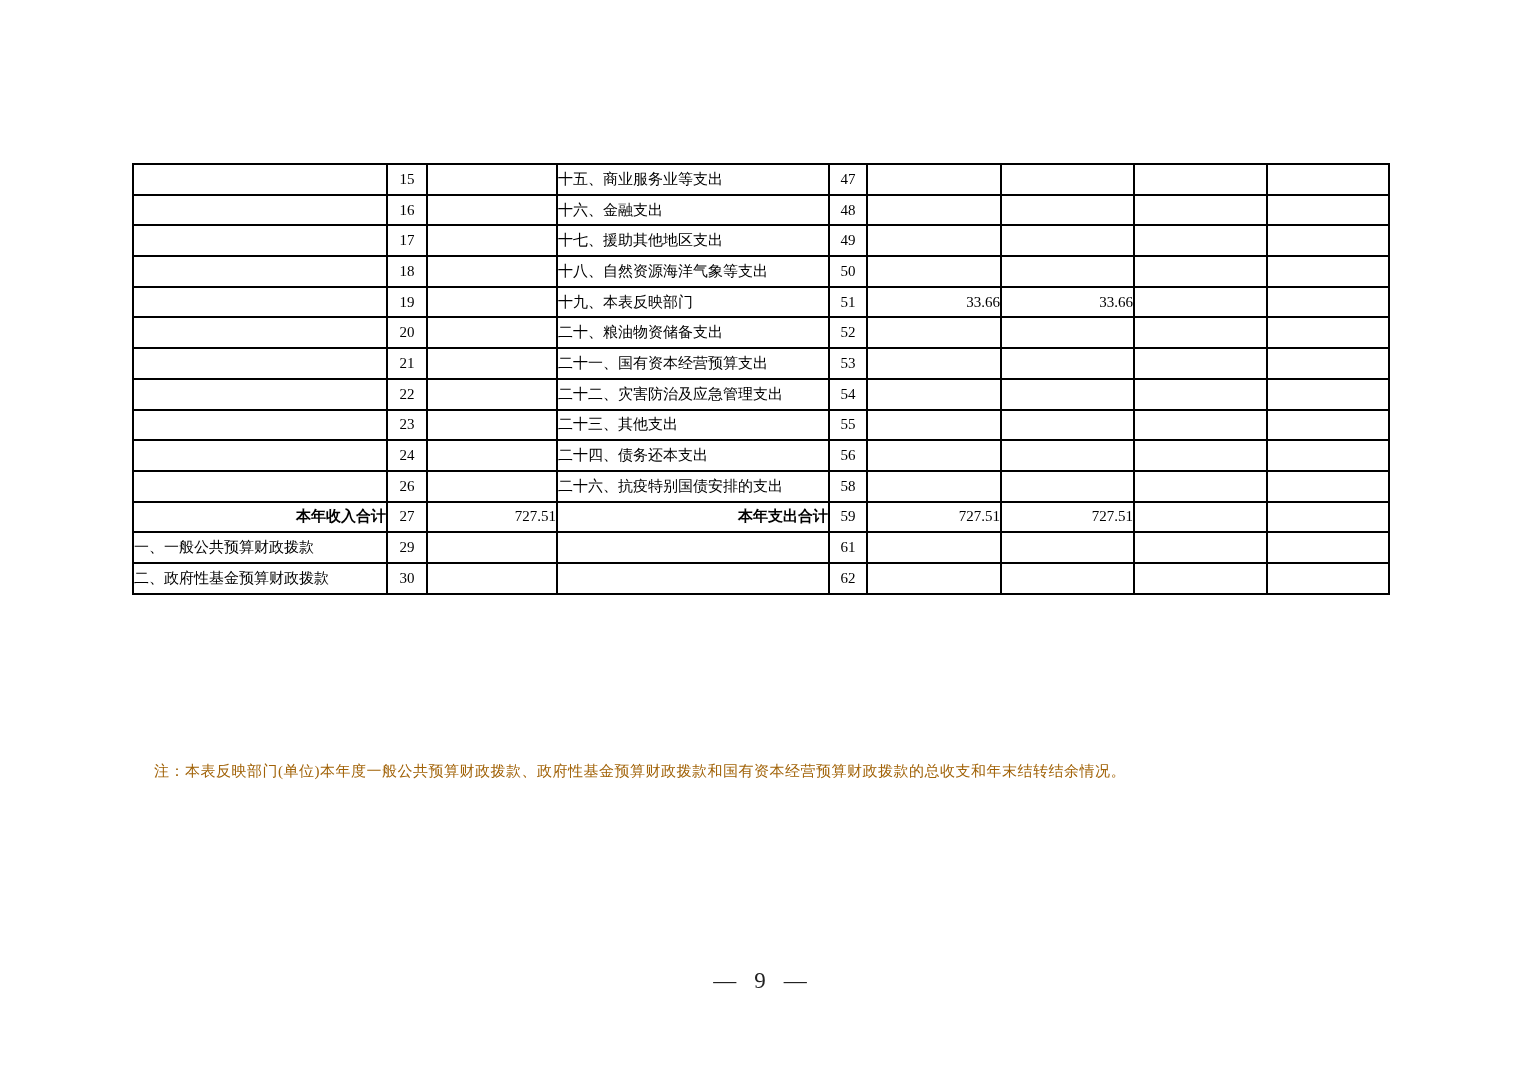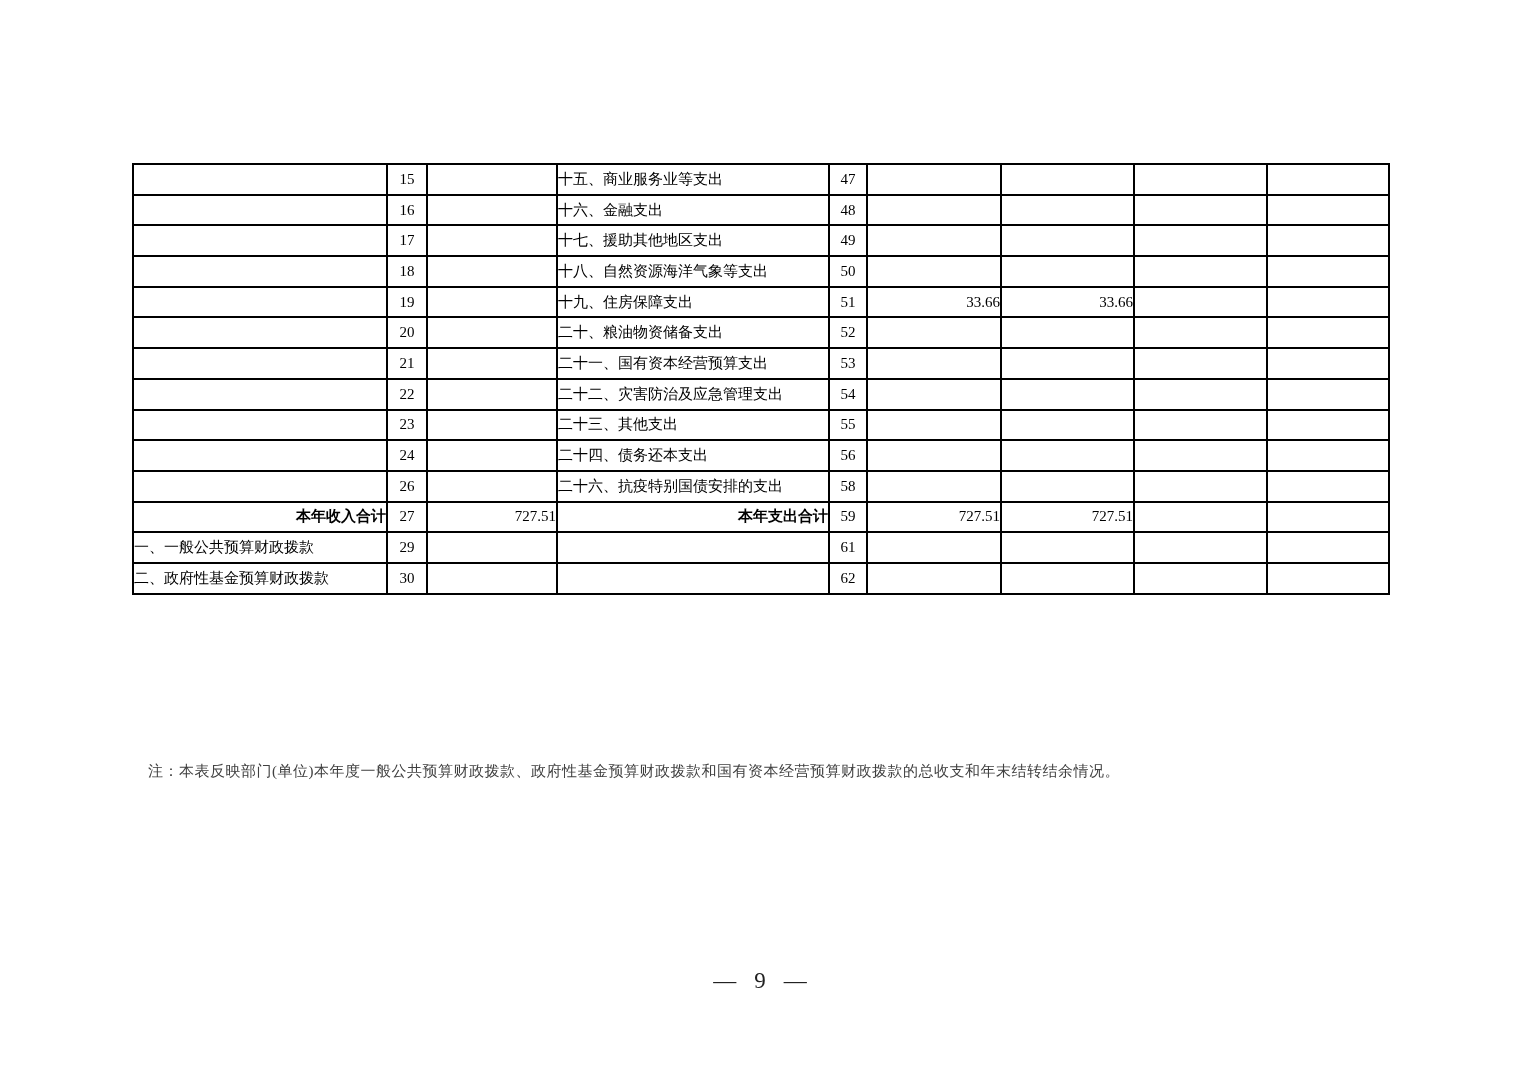--- a/index.html
+++ b/index.html
@@ -53,26 +53,26 @@
     padding-right: 9px;
   }
   td.hdr {
     text-align: right;
     font-weight: 700;
     padding-left: 0;
     font-size: 16px;
   }
   .note {
     position: absolute;
-    left: 148px;
+    left: 154px;
     top: 762px;
     width: 1250px;
     font-size: 15px;
     letter-spacing: 0.5px;
-    color: #404040;
+    color: #a16207;
   }
   .footer {
     position: absolute;
     left: 0;
     top: 968px;
     width: 1520px;
     display: flex;
     justify-content: center;
     align-items: center;
     gap: 18px;
@@ -139,21 +139,21 @@
     <td class="num">50</td>
     <td class="val"></td>
     <td class="val"></td>
     <td class="val"></td>
     <td class="val"></td>
   </tr>
         <tr>
     <td class="lbl"></td>
     <td class="num">19</td>
     <td class="val"></td>
-    <td class="lbl">十九、住房保障支出</td>
+    <td class="lbl">十九、本表反映部门</td>
     <td class="num">51</td>
     <td class="val">33.66</td>
     <td class="val">33.66</td>
     <td class="val"></td>
     <td class="val"></td>
   </tr>
         <tr>
     <td class="lbl"></td>
     <td class="num">20</td>
     <td class="val"></td>

